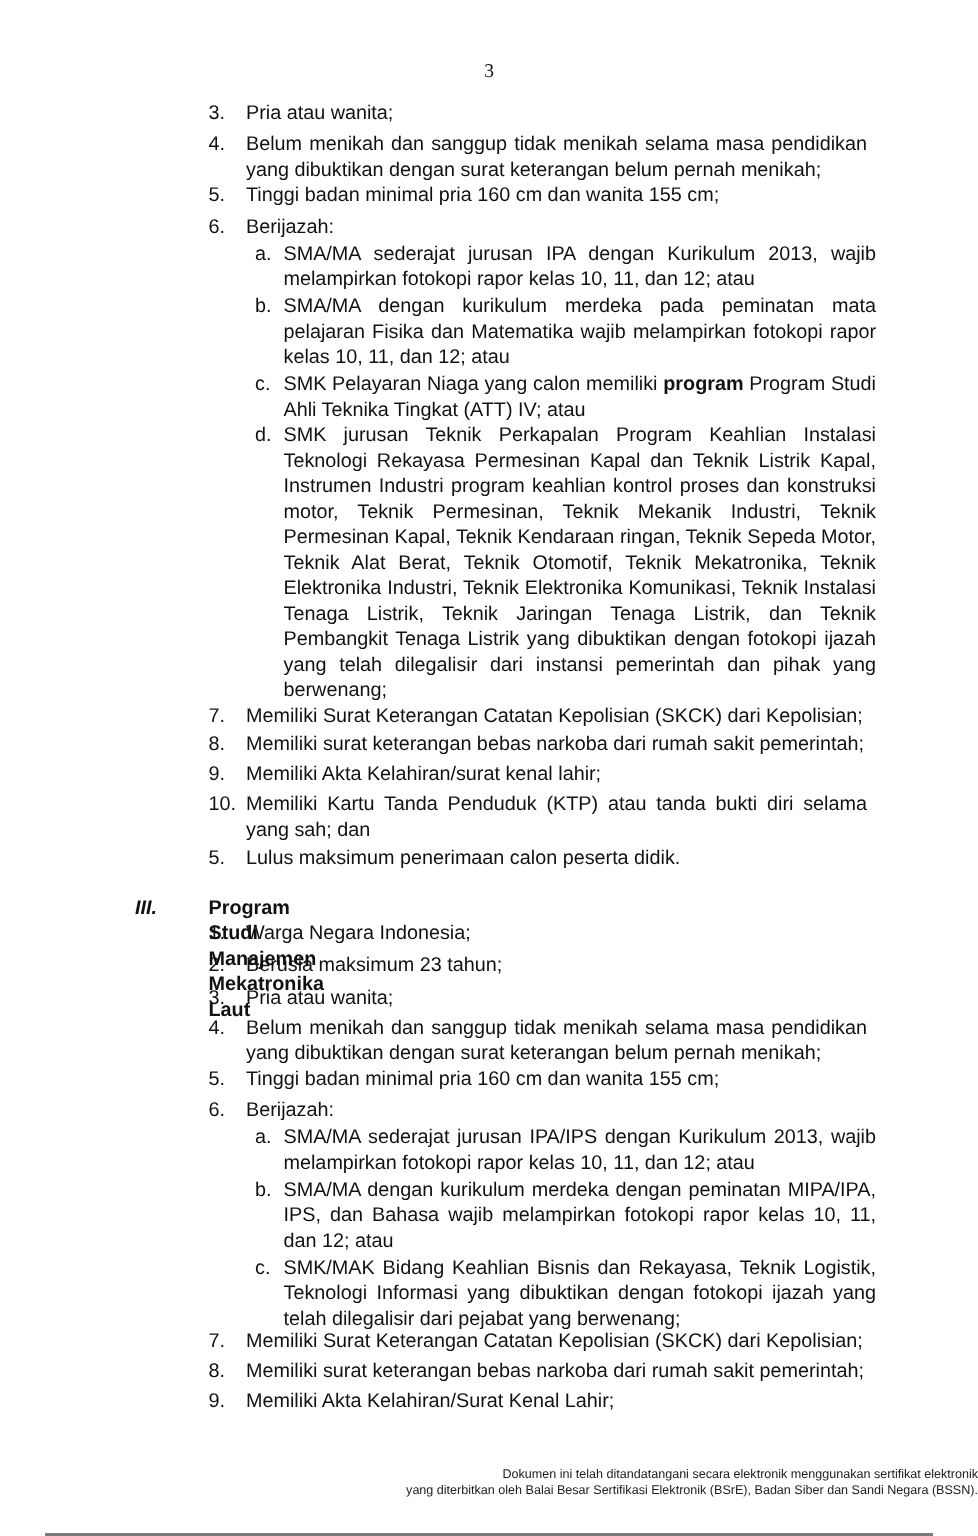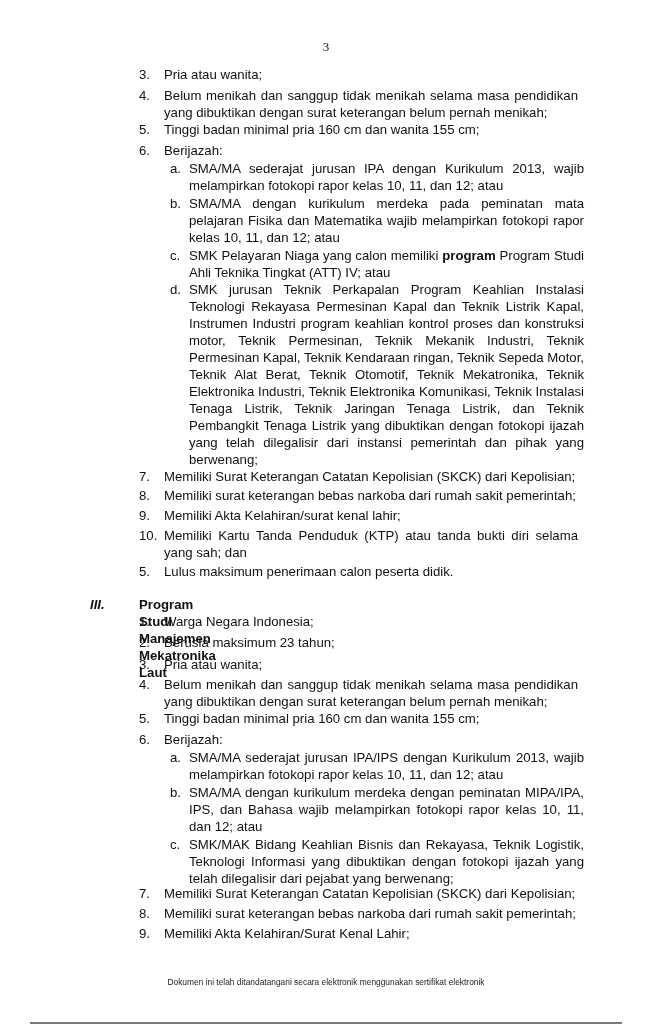--- a/index.html
+++ b/index.html
@@ -8,21 +8,21 @@
   .pagenum { position:absolute; top:39px; left:0; width:652px; text-align:center;
              font-family:"Liberation Serif", serif; font-size:13px; }
   .row { position:absolute; font-size:13.2px; line-height:17px; }
   .num { position:absolute; left:139px; }
   .txt { position:absolute; left:164px; width:414px; text-align:justify; text-align-last:left; }
   .sub-l { position:absolute; left:170px; }
   .sub-t { position:absolute; left:189px; width:395px; text-align:justify; text-align-last:left; }
   .sec-num { position:absolute; left:90px; font-weight:bold;font-style:italic; }
   .sec-t { position:absolute; left:139px; font-weight:bold; }
   b.inline { font-weight:bold; }
-  .footer { position:absolute; top:977px; left:0; width:652px; text-align:center;
+  .footer { position:absolute; top:977px; left:0; width:652px; text-align:right;
             font-size:8.4px; line-height:11px; color:#222; }
   .rule { position:absolute; top:1022px; left:30px; width:592px; height:2px; background:#7a7a7a; }
 </style>
 </head>
 <body>
 
 <div class="pagenum">3</div>
 
 <div class="row" style="top:66px">
   <span class="num">3.</span>
@@ -130,14 +130,15 @@
   <span class="num">8.</span>
   <span class="txt">Memiliki surat keterangan bebas narkoba dari rumah sakit pemerintah;</span>
 </div>
 <div class="row" style="top:925px">
   <span class="num">9.</span>
   <span class="txt">Memiliki Akta Kelahiran/Surat Kenal Lahir;</span>
 </div>
 
 <div class="footer">
   <div>Dokumen ini telah ditandatangani secara elektronik menggunakan sertifikat elektronik</div>
+  <div>yang diterbitkan oleh Balai Besar Sertifikasi Elektronik (BSrE), Badan Siber dan Sandi Negara (BSSN).</div>
 </div>
 <div class="rule"></div>
 
 </body></html>

